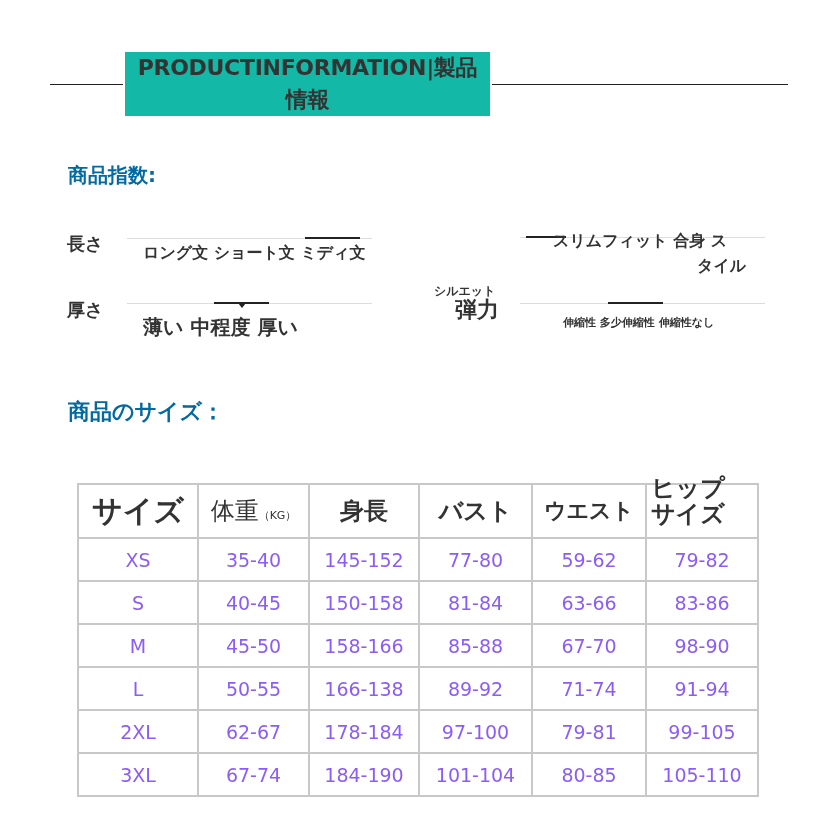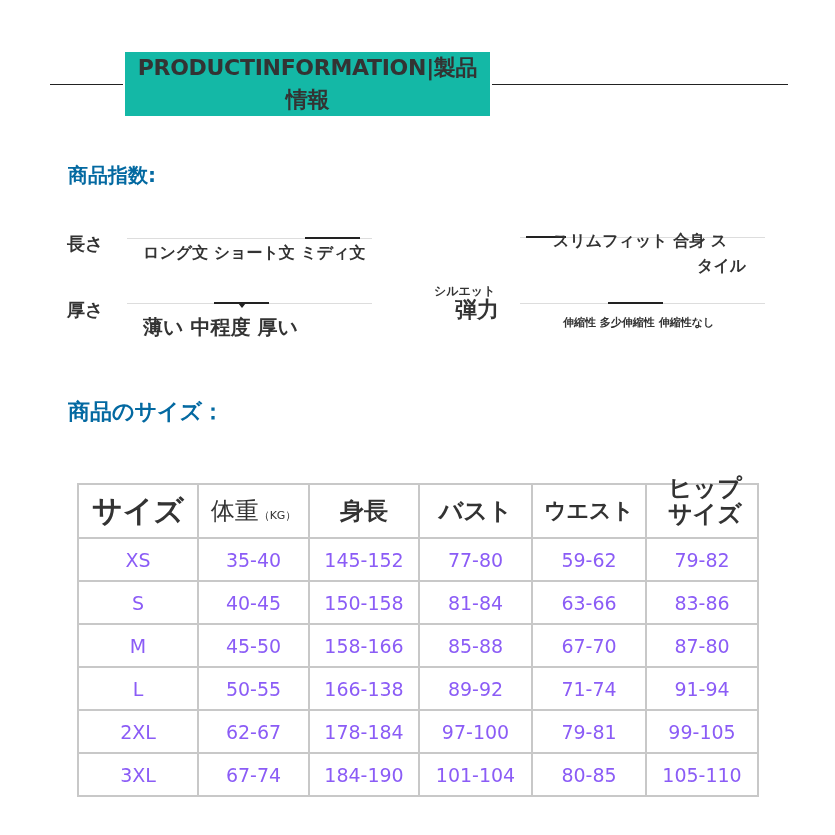--- a/index.html
+++ b/index.html
@@ -80,21 +80,21 @@
       <col style="width:112px">
   </colgroup>
   <tbody>
       <tr>
     <th><span class="h-big">サイズ</span></th>
     <th><span class="h-light">体重</span><span class="h-unit">（KG）</span></th>
     <th><span class="h-mid">身長</span></th>
     <th><span class="h-mid">バスト</span></th>
     <th><span class="h-mid" style="font-size:22px">ウエスト</span></th>
     <th>
-          <div class="h-hip" style="padding-left:21px">
+          <div class="h-hip" style="padding-left:4px">
             <div>ヒップ</div>
             <div>サイズ</div>
           </div>
         </th>
   </tr>
   <tr>
     <td>XS</td>
         <td>35-40</td>
         <td>145-152</td>
         <td>77-80</td>
@@ -108,21 +108,21 @@
         <td>81-84</td>
         <td>63-66</td>
         <td>83-86</td>
   </tr>
   <tr>
     <td>M</td>
         <td>45-50</td>
         <td>158-166</td>
         <td>85-88</td>
         <td>67-70</td>
-        <td>87-80</td>
+        <td>98-90</td>
   </tr>
   <tr>
     <td>L</td>
         <td>50-55</td>
         <td>166-138</td>
         <td>89-92</td>
         <td>71-74</td>
         <td>91-94</td>
   </tr>
   <tr>

